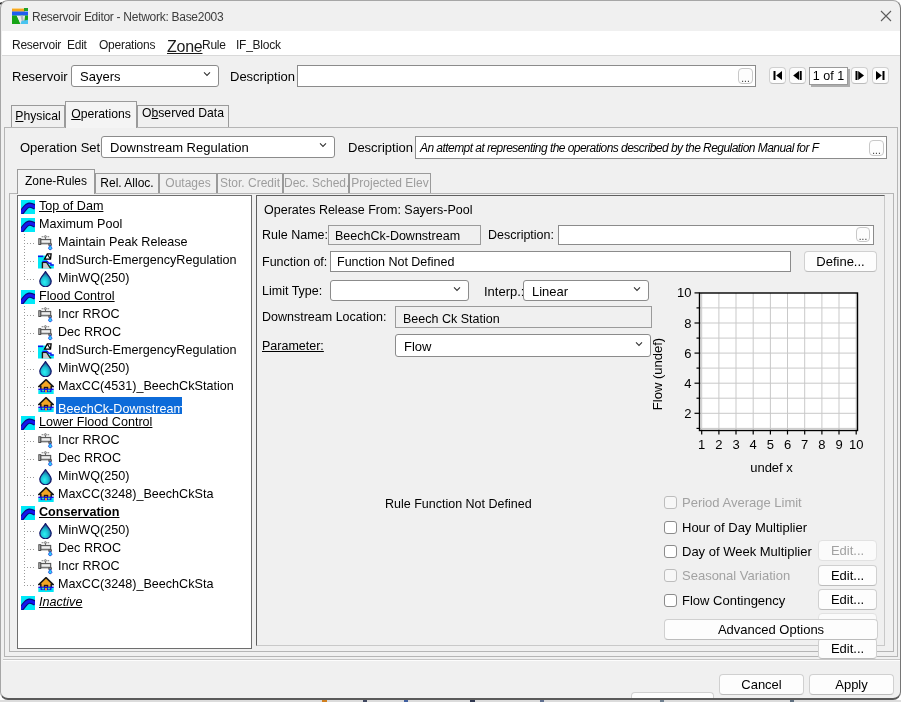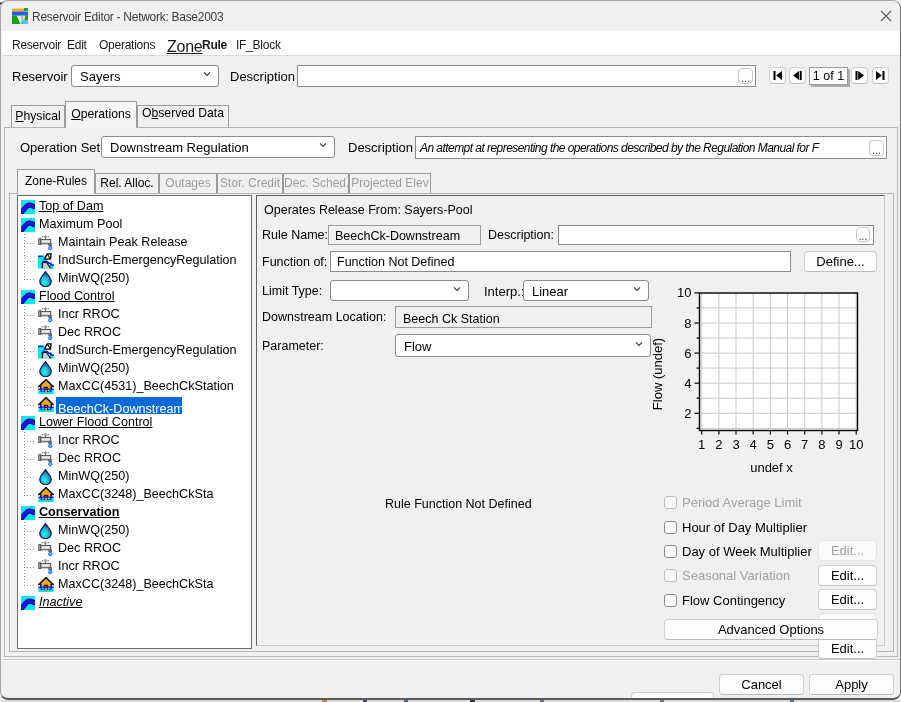--- a/index.html
+++ b/index.html
@@ -53,21 +53,21 @@
 <div class="lbl" style="left:31px;top:9px;color:#3c3c3c;font-size:12px;letter-spacing:-0.28px;">Reservoir Editor - Network: Base2003</div>
 <svg class="abs" style="left:878px;top:8px" width="14" height="14" viewBox="0 0 14 14">
  <path d="M2,2 L12,12 M12,2 L2,12" stroke="#5c5c5c" stroke-width="1.1" fill="none"></path>
 </svg>
 
 <div class="abs" style="left:1px;top:30px;width:899px;height:25px;background:#ffffff;border-bottom:1px solid #d9d9d9;"></div>
 <div class="lbl" style="left:11px;top:37px;color:#1a1a1a;font-size:12px;letter-spacing:-0.25px;">Reservoir</div>
 <div class="lbl" style="left:66px;top:37px;color:#1a1a1a;font-size:12px;letter-spacing:-0.25px;">Edit</div>
 <div class="lbl" style="left:98px;top:37px;color:#1a1a1a;font-size:12px;letter-spacing:-0.25px;">Operations</div>
 <div class="lbl" style="left:166px;top:37px;color:#1a1a1a;font-size:16px;letter-spacing:-0.25px;text-decoration:underline;">Zone</div>
-<div class="lbl" style="left:201px;top:37px;color:#1a1a1a;font-size:12px;letter-spacing:-0.25px;font-weight:bold;">Rule</div>
+<div class="lbl" style="left:201px;top:37px;color:#1a1a1a;font-size:12px;letter-spacing:-0.25px;">Rule</div>
 <div class="lbl" style="left:235px;top:37px;color:#1a1a1a;font-size:12px;letter-spacing:-0.25px;">IF_Block</div>
 
 <div class="lbl" style="left:11px;top:68px;">Reservoir</div>
 <div class="combo" style="left:70px;top:64px;width:148px;height:22px;">
  <span class="tx">Sayers</span>
  <svg class="chev" viewBox="0 0 8 8">
         <path d="M1,2.4 L4,5.4 L7,2.4" stroke="#333" stroke-width="1.1" fill="none"></path>
       </svg>
 </div>
 <div class="lbl" style="left:229px;top:68px;">Description</div>
@@ -447,21 +447,21 @@
  <svg class="chev" viewBox="0 0 8 8">
         <path d="M1,2.4 L4,5.4 L7,2.4" stroke="#333" stroke-width="1.1" fill="none"></path>
       </svg>
 </div>
 
 <div class="lbl" style="left:261px;top:309px;font-size:12.5px;">Downstream Location:</div>
 <div class="rofield" style="left:394px;top:305px;width:257px;height:22px;">
       <span style="position:absolute;left:7px;top:5px;font-size:12.5px;white-space:nowrap;">Beech Ck Station</span>
     </div>
 
-<div class="lbl" style="left:261px;top:338px;font-size:12.5px;">Parameter:</div>
+<div class="lbl" style="left:261px;top:338px;font-size:12.5px;text-decoration:underline;">Parameter:</div>
 <div class="combo" style="left:394px;top:333px;width:256px;height:23px;">
  <span class="tx">Flow</span>
  <svg class="chev" viewBox="0 0 8 8">
         <path d="M1,2.4 L4,5.4 L7,2.4" stroke="#333" stroke-width="1.1" fill="none"></path>
       </svg>
 </div>
 <svg class="abs" style="left:640px;top:282px" width="250px" height="200px" viewBox="0 0 250 200">
       <rect x="58.5" y="10.0" width="158.0" height="137.5" fill="#ffffff"></rect>
       <line x1="60.7" y1="10.0" x2="60.7" y2="147.5" stroke="#c9c9c9" stroke-width="1"></line>
       <line x1="77.9" y1="10.0" x2="77.9" y2="147.5" stroke="#c9c9c9" stroke-width="1"></line>

